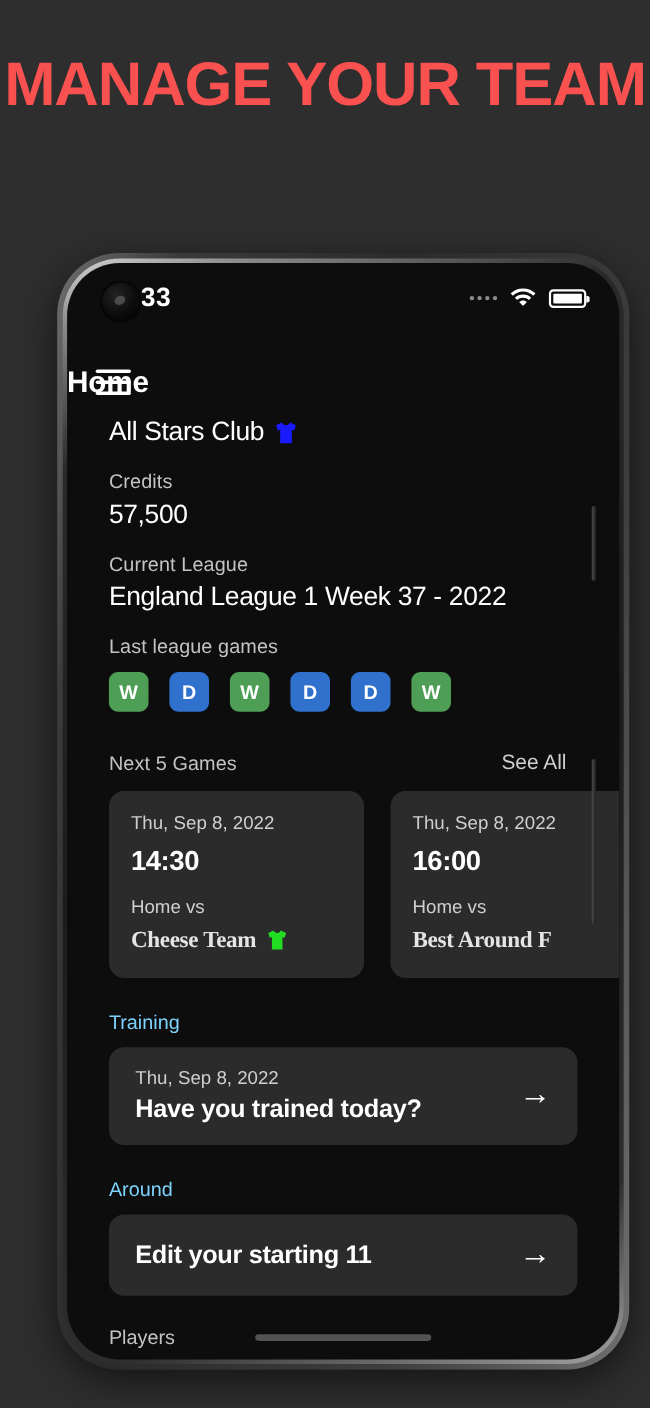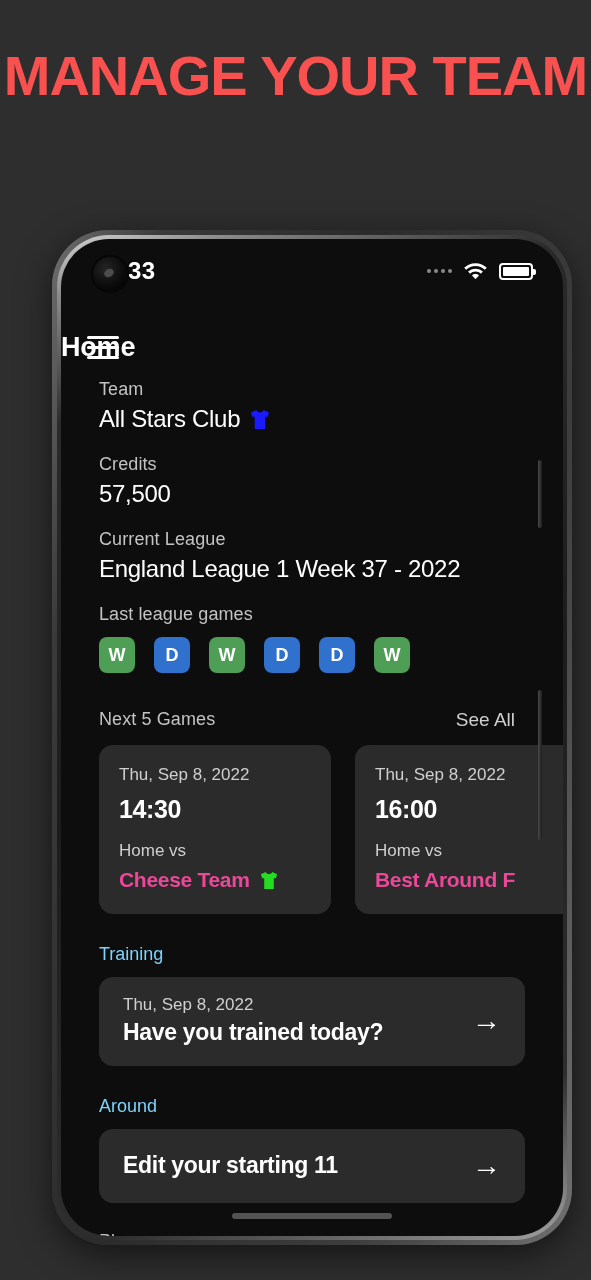--- a/index.html
+++ b/index.html
@@ -114,38 +114,38 @@
   
   .form-row { display:flex; gap:19px; margin-top:12px; }
   .form-badge {
     width:36px; height:36px; border-radius:8px;
     display:flex; align-items:center; justify-content:center;
     color:#ffffff; font-size:18px; font-weight:bold;
   }
 
   
   .section-head {
-    display:flex; align-items:flex-start; justify-content:space-between;
+    display:flex; align-items:center; justify-content:space-between;
     padding-right:48px; margin-top:36px; margin-bottom:14px;
   }
   .section-head .label { margin-bottom:0; }
   .see-all { color:#cfcfcf; font-size:19px; }
 
   
   .games-row { display:flex; gap:24px; overflow:hidden; }
   .game-card {
     flex:0 0 auto;
     width:232px; min-height:155px;
     background:#2b2b2b; border-radius:14px;
     padding:20px 20px 22px 20px;
   }
   .game-date { color:#cfcfcf; font-size:17px; margin-bottom:10px; }
   .game-time { color:#ffffff; font-size:25px; font-weight:bold; margin-bottom:17px; letter-spacing:-.4px; }
   .game-side { color:#cfcfcf; font-size:17px; margin-bottom:7px; }
-  .game-opp  { color:#ec4899; font-size:21px; font-weight:bold; white-space:nowrap; display:flex; align-items:center; gap:9px; letter-spacing:-.3px; }
+  .game-opp  { color:#e5e5e5; font-size:21px; font-weight:bold; white-space:nowrap; display:flex; align-items:center; gap:9px; letter-spacing:-.3px;font-family:Liberation Serif, serif; }
 
   
   .sec-label { color:#7dd3fc; font-size:18px; margin-top:30px; margin-bottom:12px; }
   .action-card {
     margin-right:38px;
     background:#2b2b2b; border-radius:14px;
     padding:18px 24px 20px 24px;
     display:flex; align-items:center; justify-content:space-between;
     min-height:74px;
   }
@@ -200,21 +200,20 @@
             <span></span>
               <span></span>
               <span></span>
           </div>
           <div class="app-title">Home</div>
         </div>
 
         <div class="content">
 
           <div class="block">
-            <div class="label">Team</div>
             <div class="value">
               <span>All Stars Club</span>
               <span class="jersey">
                 <svg width="22" height="21" viewBox="0 0 22 21">
                     <path d="M7.4 1 2 3.6l1.5 4.7 2.2-.7V20h10.6V7.6l2.2.7L20 3.6 14.6 1c-.6 1.5-2 2.4-3.6 2.4S8 2.5 7.4 1z" fill="#1a1aff"></path>
                   </svg>
               </span>
             </div>
           </div>
 

